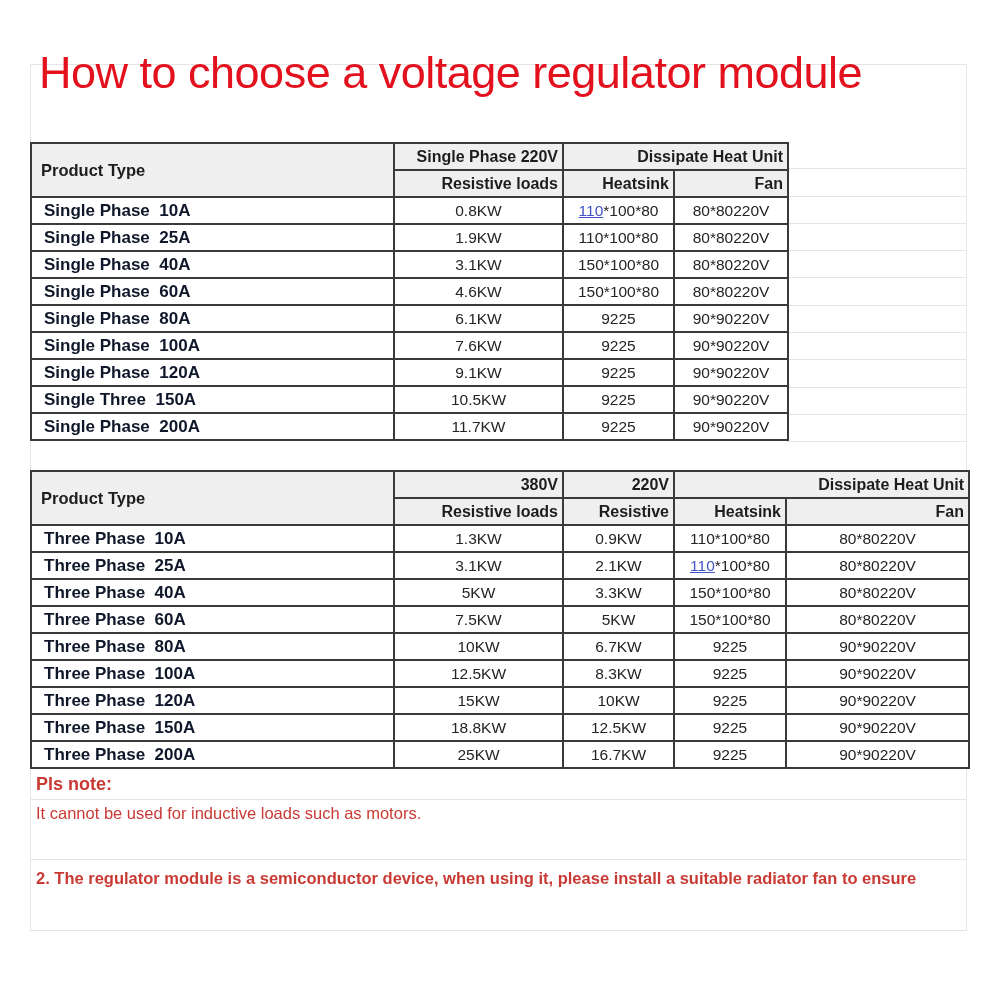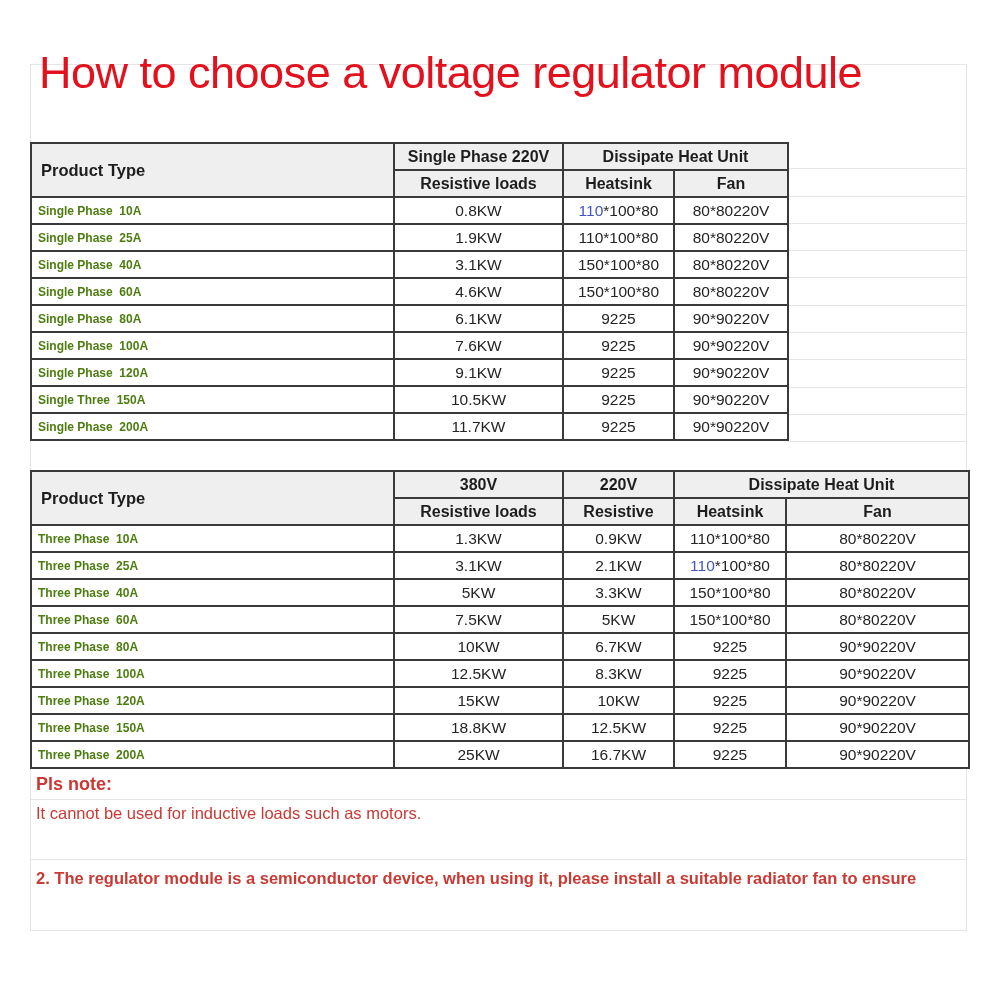--- a/index.html
+++ b/index.html
@@ -25,29 +25,29 @@
     position:absolute; border-collapse:collapse; table-layout:fixed;
     background:#ffffff; border:2px solid var(--border-dark, #3a3a3a);
   }
   .data-table th, .data-table td {
     border:2px solid var(--border-dark, #3a3a3a);
     height:25px; padding:0 4px; box-sizing:content-box;
     font-size:15.5px; overflow:hidden; white-space:nowrap;
   }
   .data-table th {
     background:var(--header-bg, #efefef); font-weight:700; font-size:16px;
-    text-align:center; color:#1d1d1d;
+    text-align:right; color:#1d1d1d;
   }
   .data-table th.pt { text-align:left; padding-left:9px; font-size:16.5px; }
   .data-table td.product-cell {
-    font-weight:700; text-align:left; padding-left:6px; font-size:12px;
-    white-space:pre; color:#4d7c0f;
+    font-weight:700; text-align:left; padding-left:12px; font-size:17px;
+    white-space:pre; color:#0f172a;
   }
   .data-table td.value-cell { text-align:center; font-weight:400; color:#242424; }
-  .data-table td.value-cell .blue { color:var(--link-blue, #4253c4); }
+  .data-table td.value-cell .blue { color:var(--link-blue, #4253c4);text-decoration:underline; }
   
   .notes-heading {
     position:absolute; left:36px; top:774px; font-size:18px; font-weight:700;
     color:var(--note-red, #cb3434);
   }
   .note-block {
     position:absolute; left:36px; width:920px; font-size:16.5px;
     line-height:27px; color:var(--note-red, #cb3434);
   }
   #note-1 { top:800px; }

